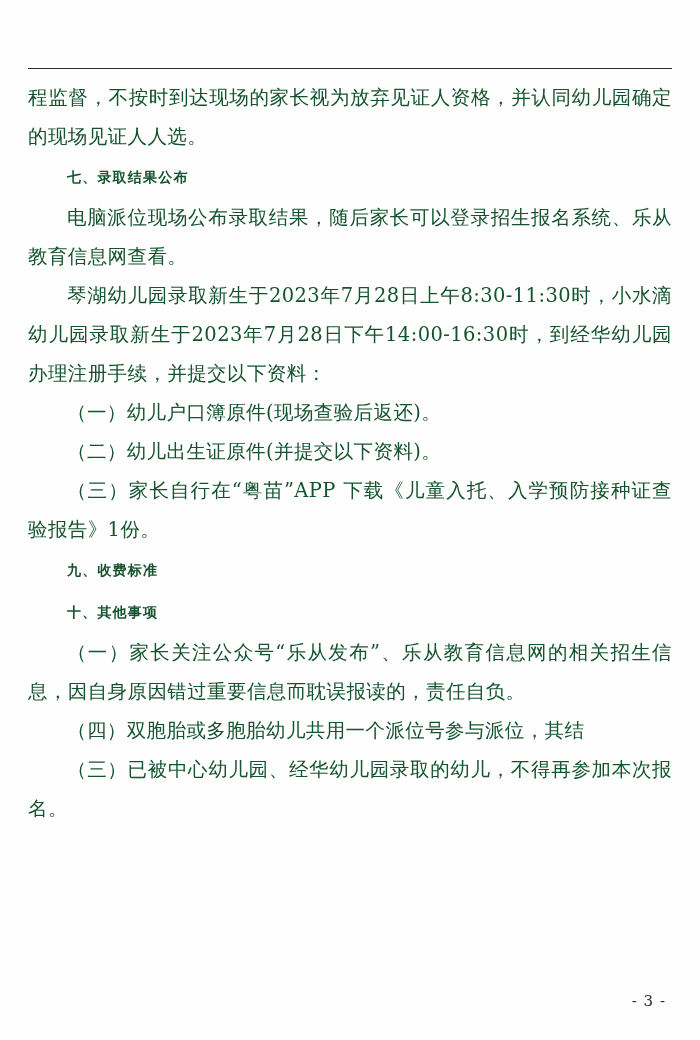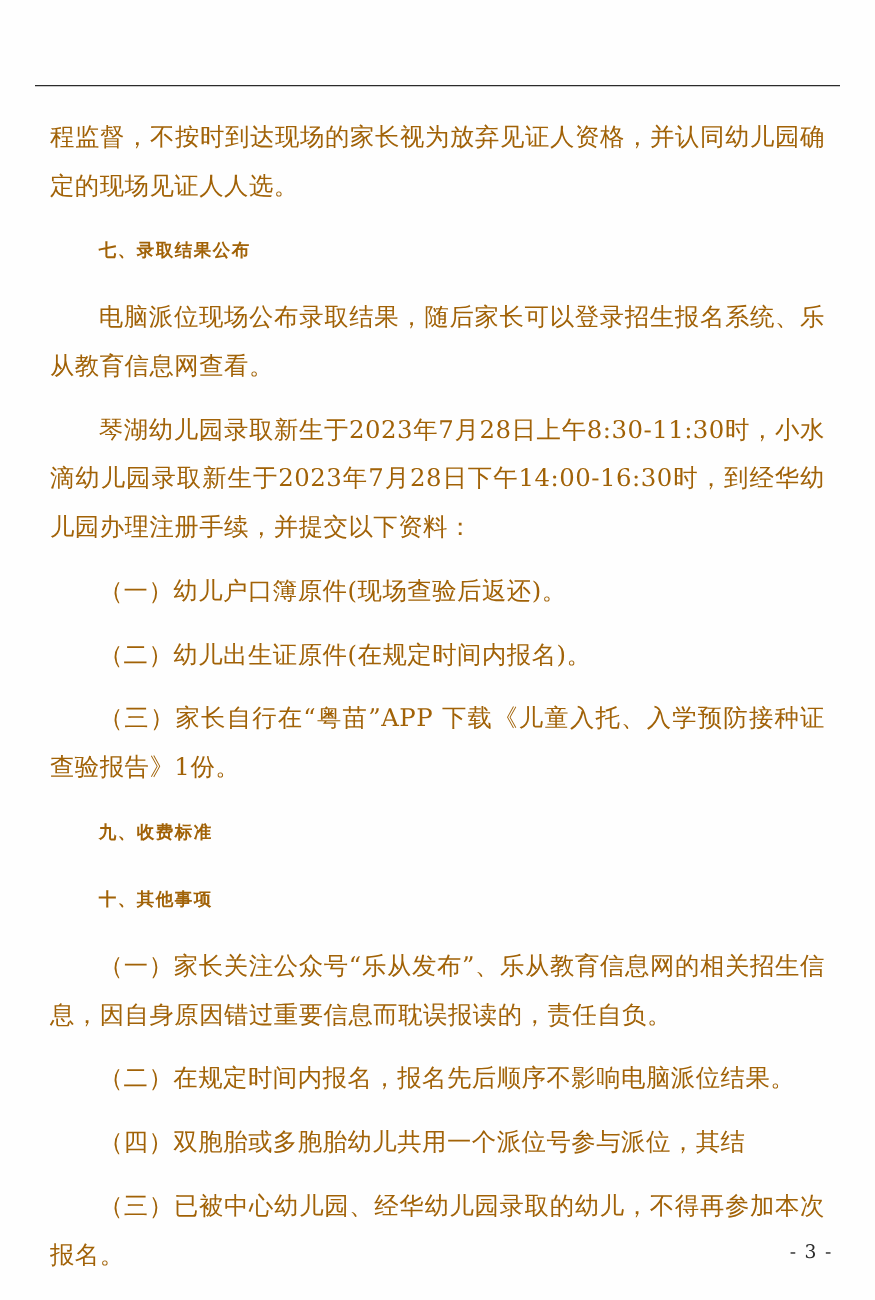--- a/index.html
+++ b/index.html
@@ -31,27 +31,27 @@
     height: 0;
     border-top: 1px solid #2b2b2b;
   }
   .body-area {
     position: absolute;
     left: 28px;
     top: 78px;
     width: 644px;
   }
   p {
-    margin: 12px;
+    margin: 0;
     font-size: 19.5px;
     line-height: 39px;
     letter-spacing: 0.4px;
     text-align: justify;
     text-justify: inter-character;
-    color: #a16207;
+    color: #14532d;
   }
   .para {
     text-indent: 0;
   }
   .indent1 {
     text-indent: 39px;
   }
   .indent-paren {
     text-indent: 39px;
   }
@@ -85,32 +85,31 @@
 
     <p class="heading">七、录取结果公布</p>
 
     <p class="indent1">电脑派位现场公布录取结果，随后家长可以登录招生报名系统、乐从教育信息网查看。</p>
 
 
     <p class="indent1">琴湖幼儿园录取新生于2023年7月28日上午8:30-11:30时，小水滴幼儿园录取新生于2023年7月28日下午14:00-16:30时，到经华幼儿园办理注册手续，并提交以下资料：</p>
 
     <p class="indent-paren">（一）幼儿户口簿原件(现场查验后返还)。</p>
 
-    <p class="indent-paren">（二）幼儿出生证原件(在规定时间内报名)。</p>
+    <p class="indent-paren">（二）幼儿出生证原件(并提交以下资料)。</p>
 
     <p class="indent-paren">（三）家长自行在“粤苗”APP 下载《儿童入托、入学预防接种证查验报告》1份。</p>
 
     <p class="heading">九、收费标准</p>
 
 
     <p class="heading">十、其他事项</p>
 
     <p class="indent-paren">（一）家长关注公众号“乐从发布”、乐从教育信息网的相关招生信息，因自身原因错过重要信息而耽误报读的，责任自负。</p>
 
-    <p class="indent-paren">（二）在规定时间内报名，报名先后顺序不影响电脑派位结果。</p>
 
     <p class="indent-paren">（四）双胞胎或多胞胎幼儿共用一个派位号参与派位，其结</p>
 
     <p class="indent-paren">（三）已被中心幼儿园、经华幼儿园录取的幼儿，不得再参加本次报名。</p>
 
   </div>
 
   <div class="page-number">- 3 -</div>
 
 </div>

